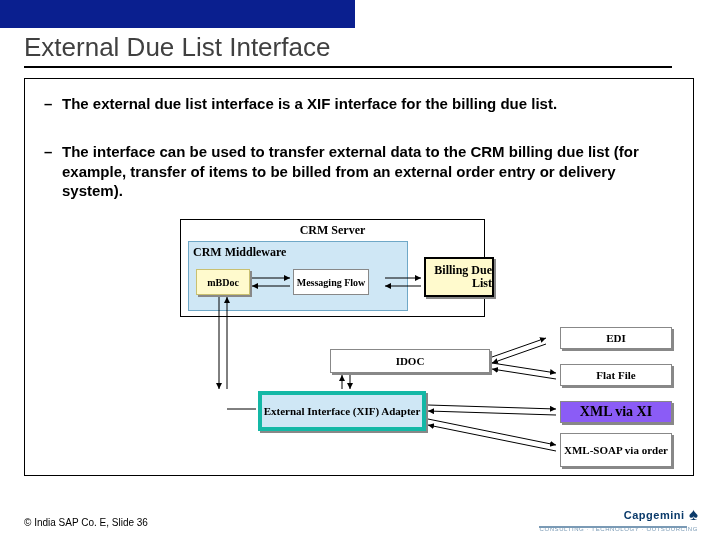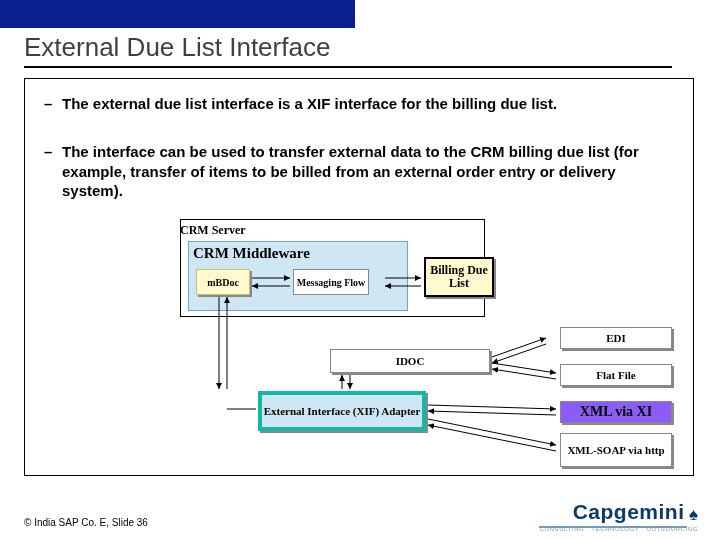--- a/index.html
+++ b/index.html
@@ -6,38 +6,38 @@
 .slide{position:relative;width:720px;height:540px}
 .bluebar{position:absolute;left:0;top:0;width:355px;height:28px;background:#0a1f8f}
 .title{position:absolute;left:24px;top:32px;font-size:26px;font-weight:400;color:#404040}
 .underline{position:absolute;left:24px;top:66px;width:648px;height:2px;background:#000}
 .framebox{position:absolute;left:24px;top:78px;width:670px;height:398px;border:1px solid #000;box-sizing:border-box}
 .bullet{position:absolute;font-size:15px;font-weight:700;color:#000;line-height:1.3}
 .b1{left:62px;top:94px;width:610px}
 .b2{left:62px;top:142px;width:612px}
 .dash{position:absolute;left:-18px;top:0}
 .diagram{position:absolute;left:128px;top:219px;width:560px;height:250px}
-.box{position:absolute;box-sizing:border-box;display:flex;align-items:center;justify-content:center;text-align:center;font-family:'Times New Roman',serif}
+.box{position:absolute;box-sizing:border-box;display:flex;align-items:center;justify-content:center;text-align:right;font-family:'Times New Roman',serif}
 .crm-server{left:52px;top:0;width:305px;height:98px;border:1px solid #000;background:#fff}
-.crm-server-label{position:absolute;left:52px;top:4px;width:305px;font-family:'Times New Roman',serif;font-size:12px;font-weight:700}
+.crm-server-label{position:absolute;left:52px;top:4px;width:305px;text-align:center;font-family:'Times New Roman',serif;font-size:12px;font-weight:700}
 .crm-mw{left:60px;top:22px;width:220px;height:70px;background:#cfe7f5;border:1px solid #6fa8c7}
-.crm-mw-label{position:absolute;left:65px;top:26px;font-family:'Times New Roman',serif;font-size:15px;font-weight:700}
+.crm-mw-label{position:absolute;left:65px;top:26px;font-family:'Times New Roman',serif;font-size:12px;font-weight:700}
 .mbdoc{left:68px;top:50px;width:54px;height:26px;background:#fffacd;border:1px solid #c9c070;font-size:10px;font-weight:700}
 .msgflow{left:165px;top:50px;width:76px;height:26px;background:#fff;border:1px solid #888;font-size:10px;font-weight:700}
 .bdl{left:296px;top:38px;width:70px;height:40px;background:#fffacd;border:2px solid #000;font-size:12px;font-weight:700;line-height:1.1}
 .shadow{box-shadow:2px 2px 0 #888}
 .idoc{left:202px;top:130px;width:160px;height:24px;background:#fff;border:1px solid #888;font-size:11px;font-weight:700}
 .xif{left:130px;top:172px;width:168px;height:40px;background:#cfe7f5;border:4px solid #14b8a6;font-size:11px;font-weight:700;line-height:1.1}
 .edi{left:432px;top:108px;width:112px;height:22px;background:#fff;border:1px solid #888;font-size:11px;font-weight:700}
 .flat{left:432px;top:145px;width:112px;height:22px;background:#fff;border:1px solid #888;font-size:11px;font-weight:700}
 .xmlxi{left:432px;top:182px;width:112px;height:22px;background:#8b5cf6;border:1px solid #888;font-size:14px;font-weight:700}
 .xmlsoap{left:432px;top:214px;width:112px;height:34px;background:#fff;border:1px solid #888;font-size:11px;font-weight:700;line-height:1.1}
 .footer-left{position:absolute;left:24px;bottom:12px;font-size:10px;color:#000}
 .footer-right{position:absolute;right:22px;bottom:8px;text-align:right}
-.logo-name{font-size:21px;font-weight:700;color:#0a3a6a;letter-spacing:0.5px}
+.logo-name{font-size:11px;font-weight:700;color:#0a3a6a;letter-spacing:0.5px}
 .logo-spade{display:inline-block;color:#0a3a6a;font-size:17px;vertical-align:middle}
 .logo-tag{font-size:6px;color:#7a9ab5;letter-spacing:0.6px;margin-top:-2px}
 .logo-line{width:148px;height:2px;background:#7a9ab5;margin-top:1px}
 svg.arrows{position:absolute;left:0;top:0;width:560px;height:250px;pointer-events:none}
 </style>
 </head>
 <body>
 
 <div class="slide">
   <div class="bluebar"></div>
@@ -61,21 +61,21 @@
     <div class="box crm-mw"></div>
     <div class="crm-mw-label">CRM Middleware</div>
     <div class="box mbdoc shadow">mBDoc</div>
     <div class="box msgflow">Messaging Flow</div>
     <div class="box bdl shadow">Billing Due List</div>
     <div class="box idoc shadow">IDOC</div>
     <div class="box xif shadow">External Interface (XIF) Adapter</div>
     <div class="box edi shadow">EDI</div>
     <div class="box flat shadow">Flat File</div>
     <div class="box xmlxi shadow">XML via XI</div>
-    <div class="box xmlsoap shadow">XML-SOAP via http</div>
+    <div class="box xmlsoap shadow">XML-SOAP via order</div>
 
     <svg class="arrows">
       <defs>
         <marker id="ah" markerWidth="8" markerHeight="8" refX="6" refY="3" orient="auto">
           <path d="M0,0 L6,3 L0,6 Z" fill="#000"></path>
         </marker>
       </defs>
 
       <line x1="124" y1="59" x2="162" y2="59" stroke="#000" stroke-width="1" marker-end="url(#ah)"></line>
       <line x1="162" y1="67" x2="124" y2="67" stroke="#000" stroke-width="1" marker-end="url(#ah)"></line>

